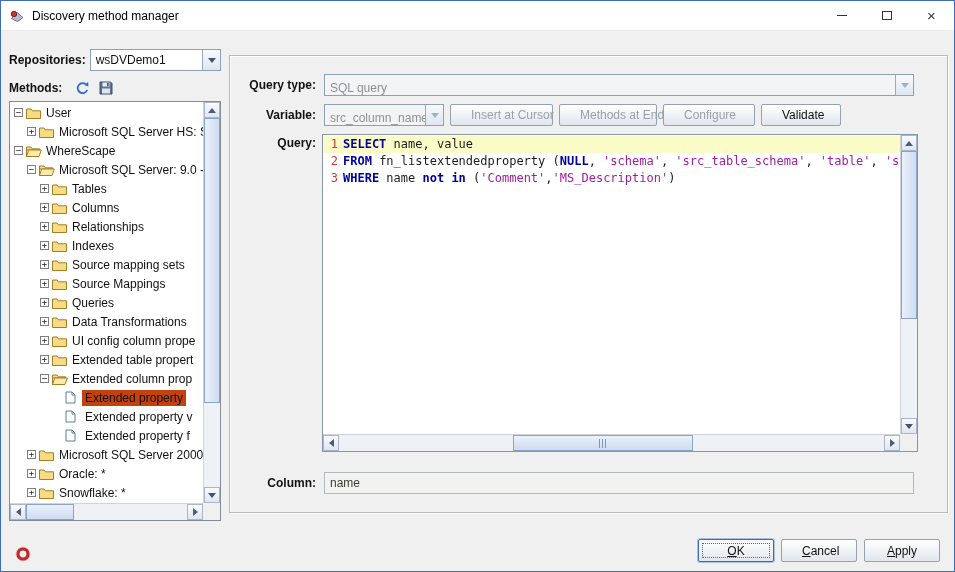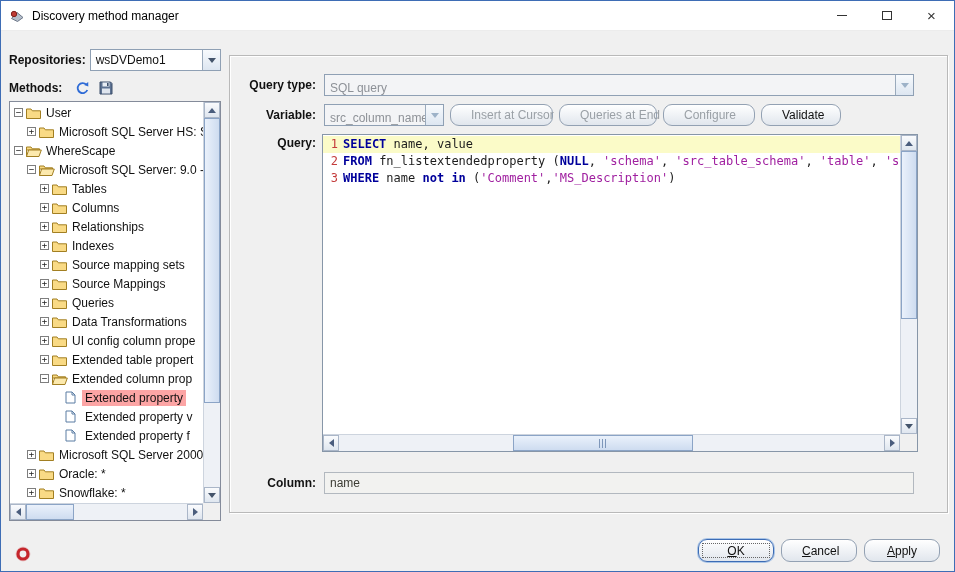--- a/index.html
+++ b/index.html
@@ -31,21 +31,21 @@
   .combo .arrow { width:18px; align-self:stretch; border-left:1px solid #9aaabc; background:linear-gradient(#f7fafd,#dde6f1); display:flex; align-items:center; justify-content:center; }
   .combo.disabled { background:#f3f4f6; color:#8d9197;align-items:flex-end; }
   .combo.disabled .t-down { border-top-color:#9db2c8; }
 
   .t-down  { width:0; height:0; border-left:4px solid transparent; border-right:4px solid transparent; border-top:5px solid #44546b; }
   .t-up    { width:0; height:0; border-left:4px solid transparent; border-right:4px solid transparent; border-bottom:5px solid #4a5d7d; }
   .t-left  { width:0; height:0; border-top:4px solid transparent; border-bottom:4px solid transparent; border-right:5px solid #4a5d7d; }
   .t-right { width:0; height:0; border-top:4px solid transparent; border-bottom:4px solid transparent; border-left:5px solid #4a5d7d; }
 
   .jbtn { font-family:inherit; font-size:12px; height:22px; padding:0 20px; color:#111;
-          background:linear-gradient(#ffffff,#e1e6ed); border:1px solid #93a1b3; border-radius:9px; white-space:nowrap; }
+          background:linear-gradient(#ffffff,#e1e6ed); border:1px solid #93a1b3; border-radius:2px; white-space:nowrap; }
   .jbtn.disabled { color:#9aa0a6; }
 
   
   .sbar { position:absolute; background:#eef1f6; }
   .sbar .sb-btn { position:absolute; width:16px; height:16px; background:linear-gradient(#fafbfd,#dfe6ef); border:1px solid #aab6c8; display:flex; align-items:center; justify-content:center; }
   .thumb { position:absolute; background:linear-gradient(90deg,#eaf1fb,#cedcf0); border:1px solid #8ba4c6; display:flex; align-items:center; justify-content:center; }
   .thumb.horiz { background:linear-gradient(#eaf1fb,#cedcf0); }
   .grip { width:9px; height:9px; background:repeating-linear-gradient(90deg,#7e97ba 0 1px,transparent 1px 3px); }
   .corner { position:absolute; right:0; bottom:0; width:17px; height:17px; background:#f0f0f0; }
 
@@ -58,21 +58,21 @@
   .mi { width:18px; height:16px; display:flex; align-items:center; margin-right:6px; }
 
   .tree { position:absolute; left:8px; top:100px; width:212px; height:420px; background:#fff; border:1px solid #848b9a; }
   .tree-rows { position:absolute; left:0; top:0; right:17px; bottom:17px; overflow:hidden; padding-top:1px; }
   .tree-row { height:19px; display:flex; align-items:center; white-space:nowrap; }
   .exp { width:9px; height:9px; border:1px solid #7e7e7e; background:#fff; color:#222;
          font:9px/7px "DejaVu Sans Mono", monospace; text-align:center; flex:none; margin-right:3px; }
   .exp-spacer { width:12px; flex:none; }
   .ticon { width:17px; flex:none; display:flex; align-items:center; }
   .tlabel { padding:1px 3px; }
-  .tree-row.selected .tlabel { background:#fca5a5; }
+  .tree-row.selected .tlabel { background:#c2410c; }
 
   .tree .v { right:0; top:0; bottom:17px; width:17px; border-left:1px solid #cdd4de; }
   .tree .h { left:0; right:17px; bottom:0; height:17px; border-top:1px solid #cdd4de; }
 
   
   .group { position:absolute; left:228px; top:54px; width:719px; height:458px;
            border:1px solid #b9b9b9; box-shadow:inset 1px 1px 0 #ffffff, 1px 1px 0 #ffffff; }
   .flabel { width:78px; flex:none; text-align:right; font-weight:bold; line-height:22px; margin-right:8px; }
   .qt-row  { position:absolute; left:8px; top:18px; right:33px; height:16px; display:flex; }
   .qt-row .combo { flex:1; }
@@ -401,21 +401,21 @@
   <div class="var-row">
     <span class="flabel">Variable:</span>
     <div class="combo disabled">
       <span class="val">src_column_name</span>
       <span class="arrow">
           <span class="t-down"></span>
         </span>
     </div>
     <div class="vbtns">
         <button class="jbtn disabled">Insert at Cursor</button>
-        <button class="jbtn disabled">Queries at End</button>
+        <button class="jbtn disabled">Methods at End</button>
         <button class="jbtn disabled">Configure</button>
         <button class="jbtn">Validate</button>
       </div>
   </div>
 
   <span class="query-label">Query:</span>
 
   <div class="editor">
     <div class="ed-lines">
         <div class="ed-line current"><span class="ed-gutter">1</span><span class="ed-code"><span class="tok-kw">SELECT</span><span class="tok-pl"> name, value</span></span></div>

